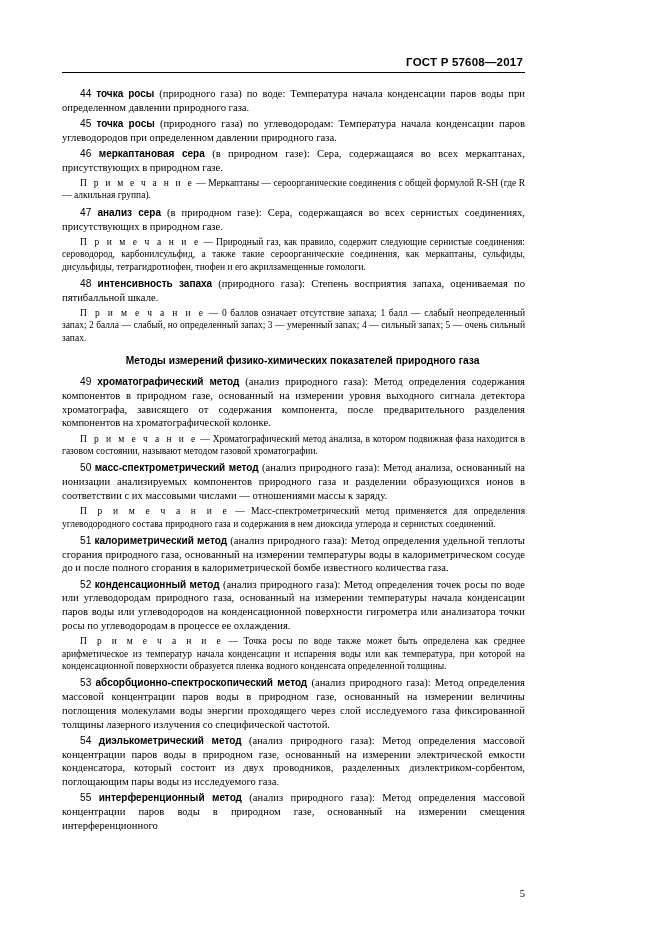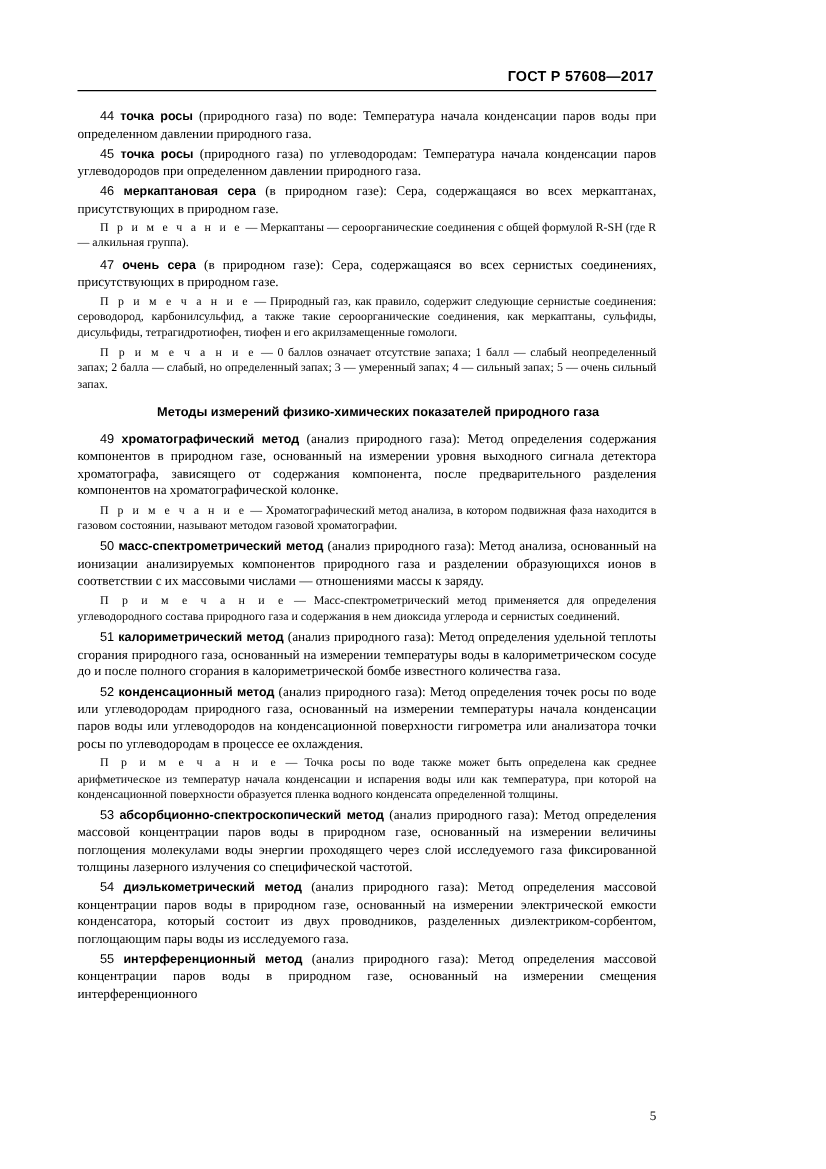--- a/index.html
+++ b/index.html
@@ -114,29 +114,34 @@
       <span>(в природном газе): Сера, содержащаяся во всех меркаптанах, присутствующих в природном газе.</span>
     </p>
     <p class="note">
       <span class="notelabel">П р и м е ч а н и е</span>
       <span>—</span>
       <span>Меркаптаны — сероорганические соединения с общей формулой R-SH (где R — алкильная группа).</span>
     </p>
 
     <p class="term">
       <span class="tnum">47</span>
-      <span class="tname">очень сера</span>
+      <span class="tname">анализ сера</span>
       <span>(в природном газе): Сера, содержащаяся во всех сернистых соединениях, присутствующих в природном газе.</span>
     </p>
     <p class="note">
       <span class="notelabel">П р и м е ч а н и е</span>
       <span>—</span>
       <span>Природный газ, как правило, содержит следующие сернистые соединения: сероводород, карбонилсульфид, а также такие сероорганические соединения, как меркаптаны, сульфиды, дисульфиды, тетрагидротиофен, тиофен и его акрилзамещенные гомологи.</span>
     </p>
 
+    <p class="term">
+      <span class="tnum">48</span>
+      <span class="tname">интенсивность запаха</span>
+      <span>(природного газа): Степень восприятия запаха, оцениваемая по пятибалльной шкале.</span>
+    </p>
     <p class="note">
       <span class="notelabel">П р и м е ч а н и е</span>
       <span>—</span>
       <span>0 баллов означает отсутствие запаха; 1 балл — слабый неопределенный запах; 2 балла — слабый, но определенный запах; 3 — умеренный запах; 4 — сильный запах; 5 — очень сильный запах.</span>
     </p>
 
     <div class="heading">Методы измерений физико-химических показателей природного газа</div>
 
     <p class="term">
       <span class="tnum">49</span>

